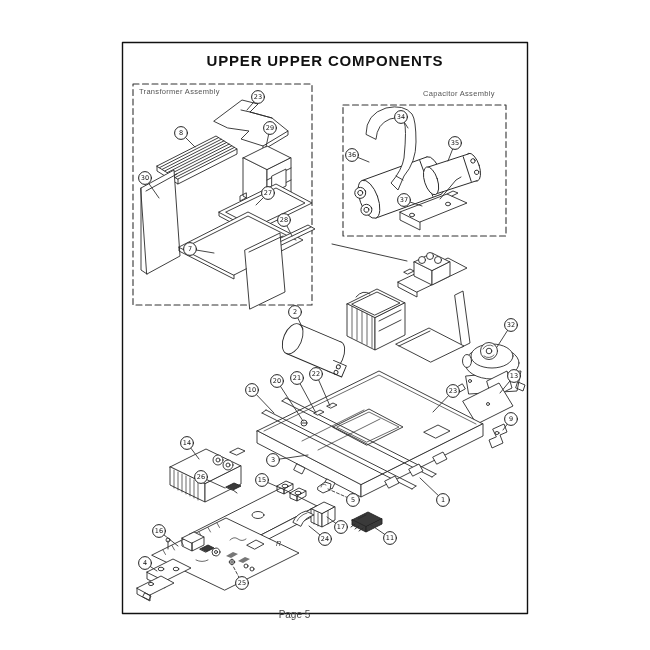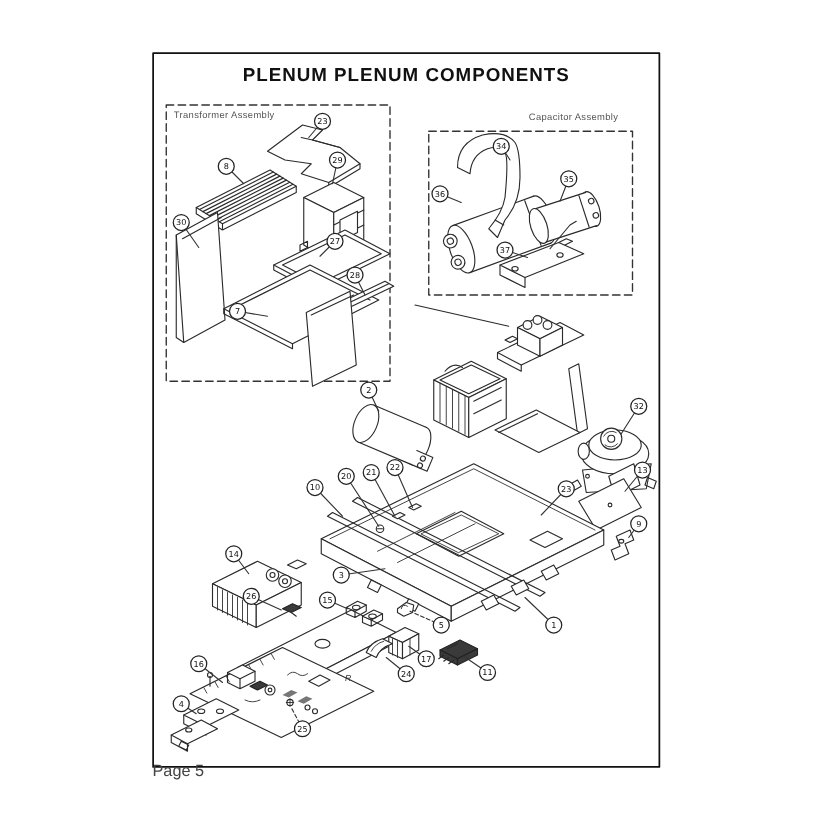--- a/index.html
+++ b/index.html
@@ -2,21 +2,21 @@
 <html><head>
 <meta charset="utf-8">
 <style>
   html,body{margin:0;padding:0;background:#fff;}
   .page{position:relative;width:650px;height:650px;background:#ffffff;overflow:hidden;
         font-family:"Liberation Sans",sans-serif;}
   .abs{position:absolute;}
   .title{left:122px;top:52px;width:406px;text-align:center;
          font-size:15px;font-weight:bold;letter-spacing:.8px;color:#111;}
   .asm-label{font-size:7.5px;color:#555;letter-spacing:.3px;}
-  .footer{left:122px;top:609px;width:345px;font-size:13px;color:#444;}
+  .footer{left:122px;top:609px;width:345px;text-align:center;font-size:10px;color:#444;}
   .marking{font-size:7px;color:#333;font-style:italic;}
   svg#diagram{position:absolute;left:0;top:0;}
   #diagram path,#diagram line,#diagram ellipse,#diagram circle,#diagram rect,#diagram polyline{
       fill:none;stroke:#2a2a2a;stroke-width:.9;stroke-linejoin:round;stroke-linecap:round;}
   #diagram .w{fill:#ffffff;}
   #diagram .dk{fill:#3a3a3a;stroke:#222;}
   #diagram .gy{fill:#777;stroke:none;}
   #diagram .border{stroke:#111;stroke-width:1.4;}
   #diagram .dashbox{stroke:#333;stroke-width:1.1;stroke-dasharray:6 3.5;}
   #diagram .leader{stroke:#333;stroke-width:.9;}
@@ -472,19 +472,19 @@
           <text x="145" y="565.3" class="co-num">4</text>
         </g>
         <g>
           <line x1="242" y1="583" x2="233" y2="566" class="leader dash"></line>
           <circle cx="242" cy="583" r="6.4" class="co-circle"></circle>
           <text x="242" y="585.3" class="co-num">25</text>
         </g>
       </g>
 </svg>
 
-<div class="abs title">PLENUM PLENUM COMPONENTS</div>
+<div class="abs title">UPPER UPPER COMPONENTS</div>
 <div class="abs asm-label" style="left:139px;top:87px;text-align:right;">Transformer Assembly</div>
 <div class="abs asm-label" style="left:423px;top:89px;">Capacitor Assembly</div>
 <div class="abs marking" style="left:276px;top:540px;">R</div>
 <div class="abs footer">Page 5</div>
 
 </div>
 
 </body></html>

